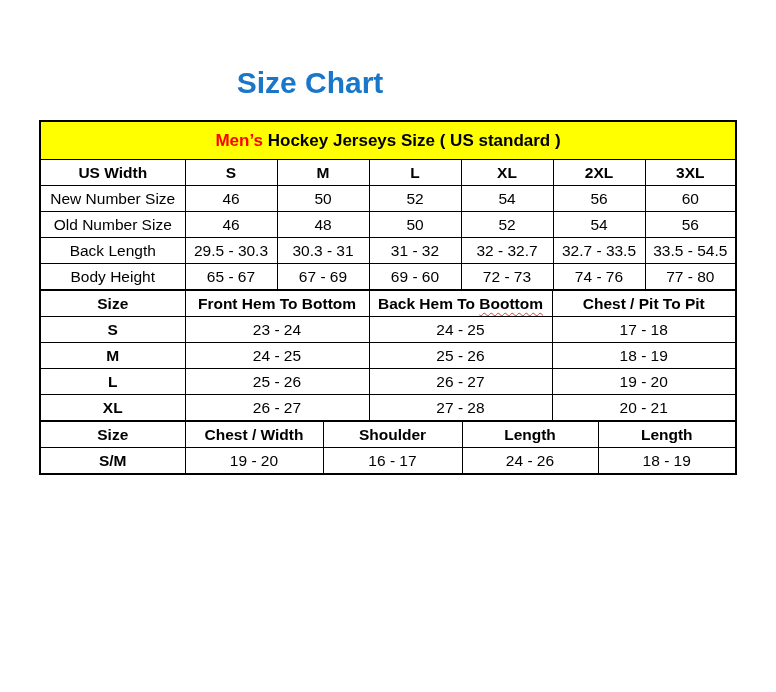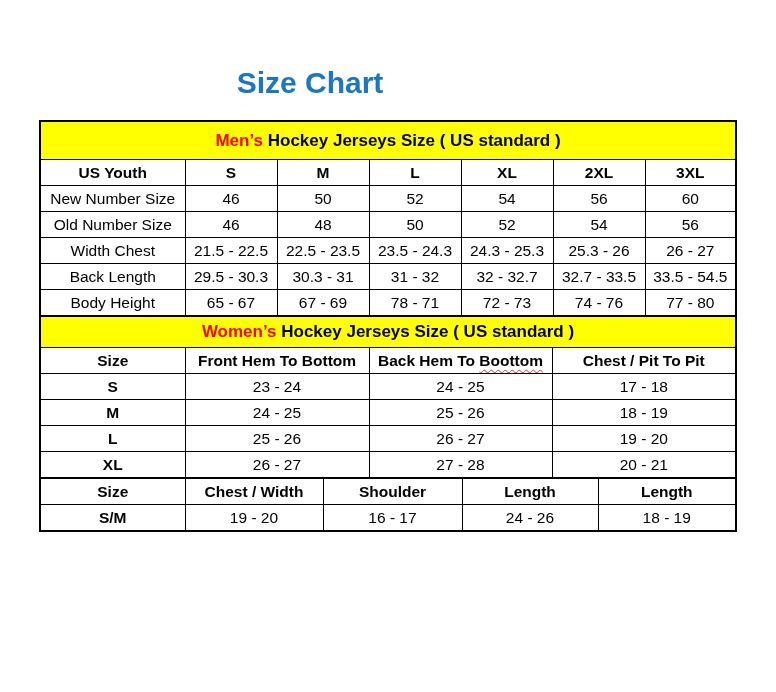--- a/index.html
+++ b/index.html
@@ -75,21 +75,21 @@
         <col style="width:92px">
         <col style="width:92px">
         <col style="width:92px">
         <col style="width:91px">
     </colgroup>
     <tbody>
       <tr>
         <td colspan="7" class="band band-tall"><span class="hl">Men’s</span><span> Hockey Jerseys Size ( US standard )</span></td>
       </tr>
       <tr class="head">
-        <td>US Youth</td>
+        <td>US Width</td>
         <td>S</td>
         <td>M</td>
         <td>L</td>
         <td>XL</td>
         <td>2XL</td>
         <td>3XL</td>
       </tr>
       <tr class="datarow">
         <td class="rowlabel">New Number Size</td>
         <td>46</td>
@@ -102,60 +102,48 @@
       <tr class="datarow">
         <td class="rowlabel">Old Number Size</td>
         <td>46</td>
         <td>48</td>
         <td>50</td>
         <td>52</td>
         <td>54</td>
         <td>56</td>
       </tr>
       <tr class="datarow">
-        <td class="rowlabel">Width Chest</td>
-        <td>21.5 - 22.5</td>
-        <td>22.5 - 23.5</td>
-        <td>23.5 - 24.3</td>
-        <td>24.3 - 25.3</td>
-        <td>25.3 - 26</td>
-        <td>26 - 27</td>
-      </tr>
-      <tr class="datarow">
         <td class="rowlabel">Back Length</td>
         <td>29.5 - 30.3</td>
         <td>30.3 - 31</td>
         <td>31 - 32</td>
         <td>32 - 32.7</td>
         <td>32.7 - 33.5</td>
         <td>33.5 - 54.5</td>
       </tr>
       <tr class="datarow">
         <td class="rowlabel">Body Height</td>
         <td>65 - 67</td>
         <td>67 - 69</td>
-        <td>78 - 71</td>
+        <td>69 - 60</td>
         <td>72 - 73</td>
         <td>74 - 76</td>
         <td>77 - 80</td>
       </tr>
     </tbody>
   </table>
 
   <table class="size-table">
     <colgroup>
       <col style="width:145px">
         <col style="width:184px">
         <col style="width:183px">
         <col style="width:184px">
     </colgroup>
     <tbody>
-      <tr>
-        <td colspan="4" class="band"><span class="hl">Women’s</span><span> Hockey Jerseys Size ( US standard )</span></td>
-      </tr>
       <tr class="head">
         <td>Size</td>
         <td>Front Hem To Bottom</td>
         <td><span>Back Hem To </span><span class="misspell">Boottom</span></td>
         <td>Chest / Pit To Pit</td>
       </tr>
       <tr class="datarow">
         <td class="rowlabel-bold">S</td>
         <td>23 - 24</td>
         <td>24 - 25</td>

